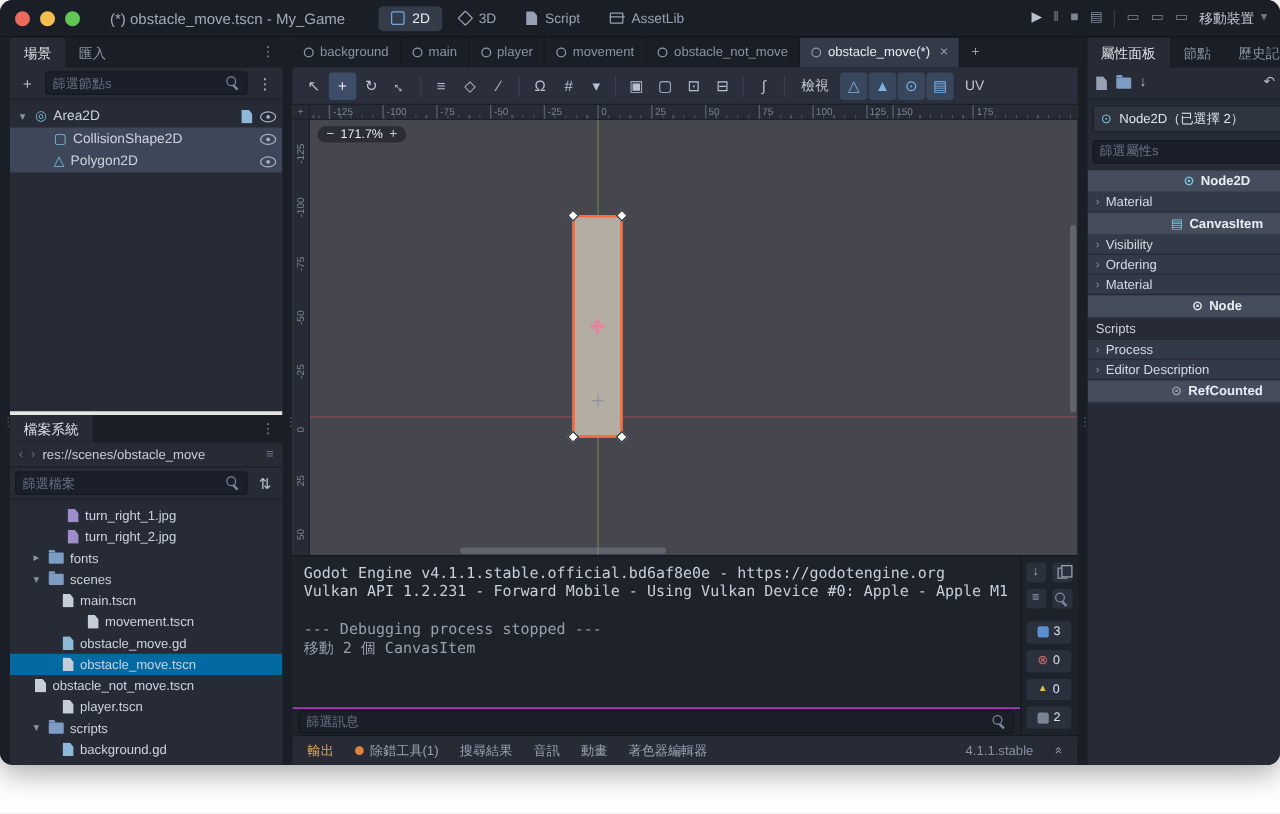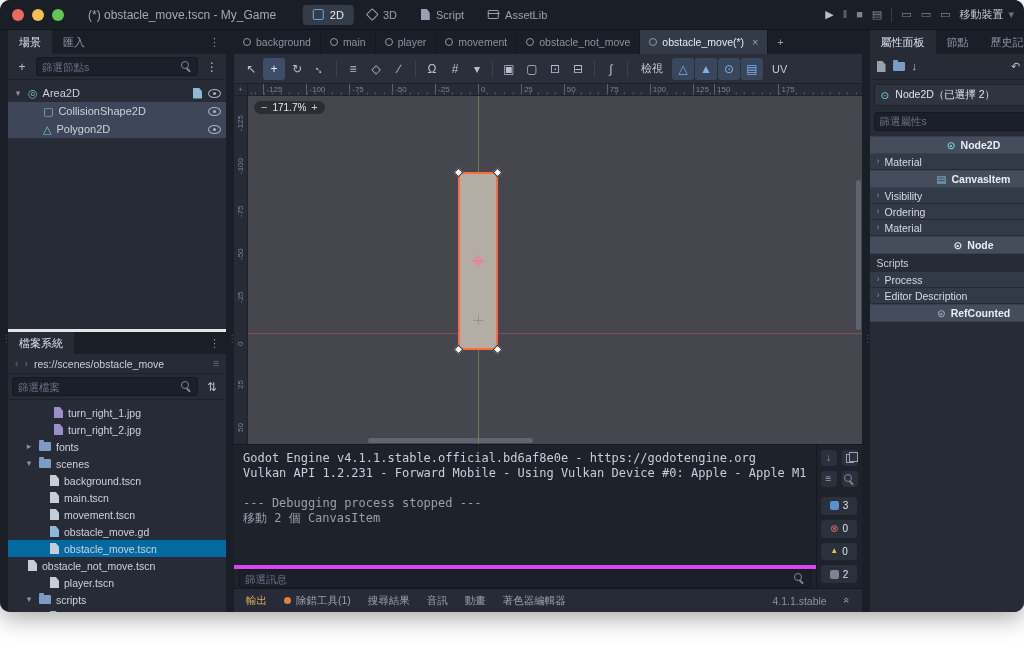--- a/index.html
+++ b/index.html
@@ -110,21 +110,21 @@
 .zoomctl{position:absolute;top:5px;left:6px;display:flex;align-items:center;gap:5px;background:rgba(22,25,32,.55);border-radius:9px;padding:1px 7px;font-size:10px;color:#e7eaf0}
 .zbtn{color:#c7cdd8;font-size:11px}
 .sbh{position:absolute;bottom:1px;left:120px;width:165px;height:5px;border-radius:3px;background:rgba(120,126,138,.55)}
 .sbv{position:absolute;right:1px;top:84px;width:5px;height:150px;border-radius:3px;background:rgba(120,126,138,.55)}
 
 .output{flex:1;display:flex;background:#1d222b;border-top:1px solid #141822;min-height:0}
 .out-main{flex:1;display:flex;flex-direction:column;min-width:0}
 .log{flex:1;padding:6px 9px;font-family:"DejaVu Sans Mono","Liberation Mono",monospace;font-size:12px;line-height:15px;color:#c8cfda;overflow:hidden}
 .log div{min-height:15px;white-space:pre;overflow:hidden}
 .log .dimline{color:#98a0ad}
-.out-filter{flex:0 0 22px;border-top:4px solid #d946ef;display:flex;align-items:center;padding:0 5px;gap:4px}
+.out-filter{flex:0 0 22px;border-top:1px solid #d946ef;display:flex;align-items:center;padding:0 5px;gap:4px}
 .out-side{flex:0 0 46px;border-left:1px solid #141822;display:flex;flex-direction:column;align-items:center;gap:5px;padding:5px 0}
 .osrow{display:flex;gap:5px}
 .obtn{width:16px;height:16px;border-radius:3px;background:#2a303c;color:#9aa2b2;display:flex;align-items:center;justify-content:center;font-size:10px}
 .osp{flex:1}
 .cbadge{width:36px;height:18px;border-radius:3px;background:#2a303c;display:flex;align-items:center;justify-content:center;gap:4px;color:#dfe3ea;font-size:10px}
 .bi-msg{width:9px;height:9px;border-radius:2px;background:#5d8fd0;display:inline-block}
 .bi-edit{width:9px;height:9px;border-radius:2px;background:#7b8494;display:inline-block}
 .err{color:#e06c6c;font-size:10px}
 .warn{color:#e2c04c;font-size:8px}
 
@@ -289,27 +289,23 @@
               <span class="folder"></span>
               <span>fonts</span>
             </div>
           <div class="trow" style="padding-left:16px">
               <span class="car gl">▾</span>
               <span class="folder"></span>
               <span>scenes</span>
             </div>
           <div class="trow" style="padding-left:42px">
               <span class="doc"></span>
-              <span>background.tscn</span>
-            </div>
-          <div class="trow" style="padding-left:42px">
-              <span class="doc"></span>
               <span>main.tscn</span>
             </div>
-          <div class="trow" style="padding-left:42px">
+          <div class="trow" style="padding-left:62px">
               <span class="doc"></span>
               <span>movement.tscn</span>
             </div>
           <div class="trow" style="padding-left:42px">
               <span class="doc gd"></span>
               <span>obstacle_move.gd</span>
             </div>
           <div class="trow selected" style="padding-left:42px">
               <span class="doc"></span>
               <span>obstacle_move.tscn</span>

